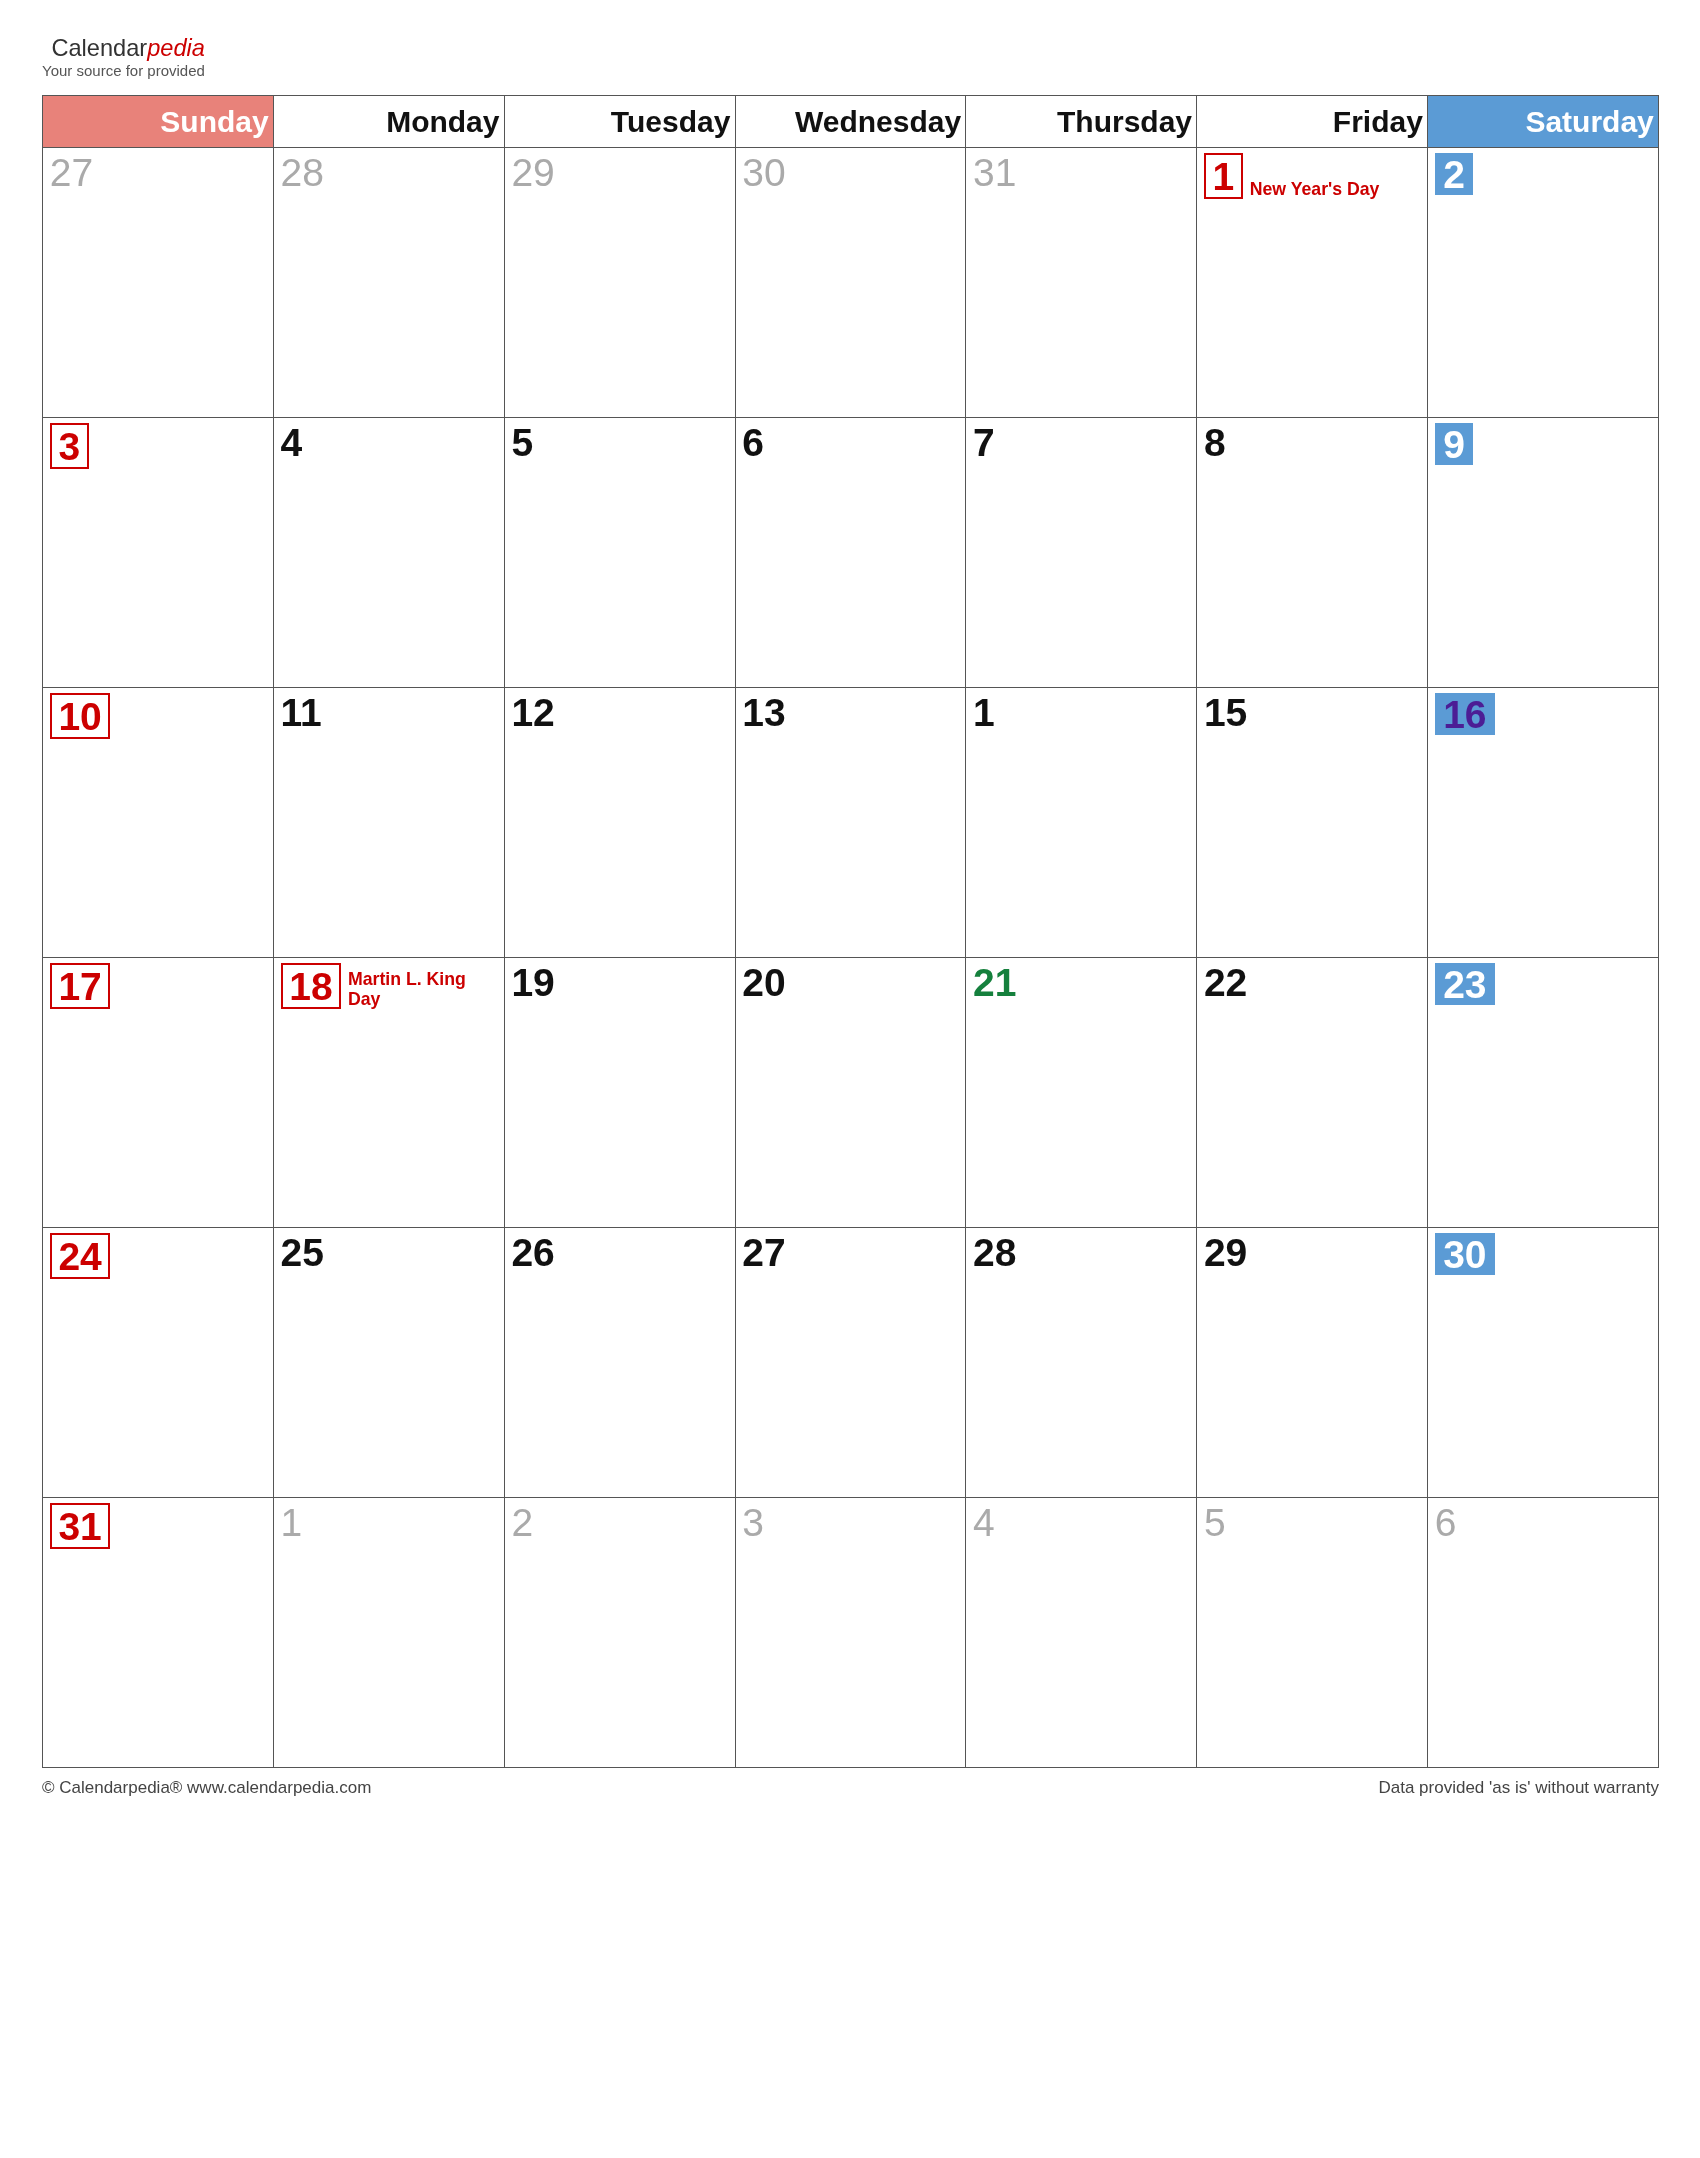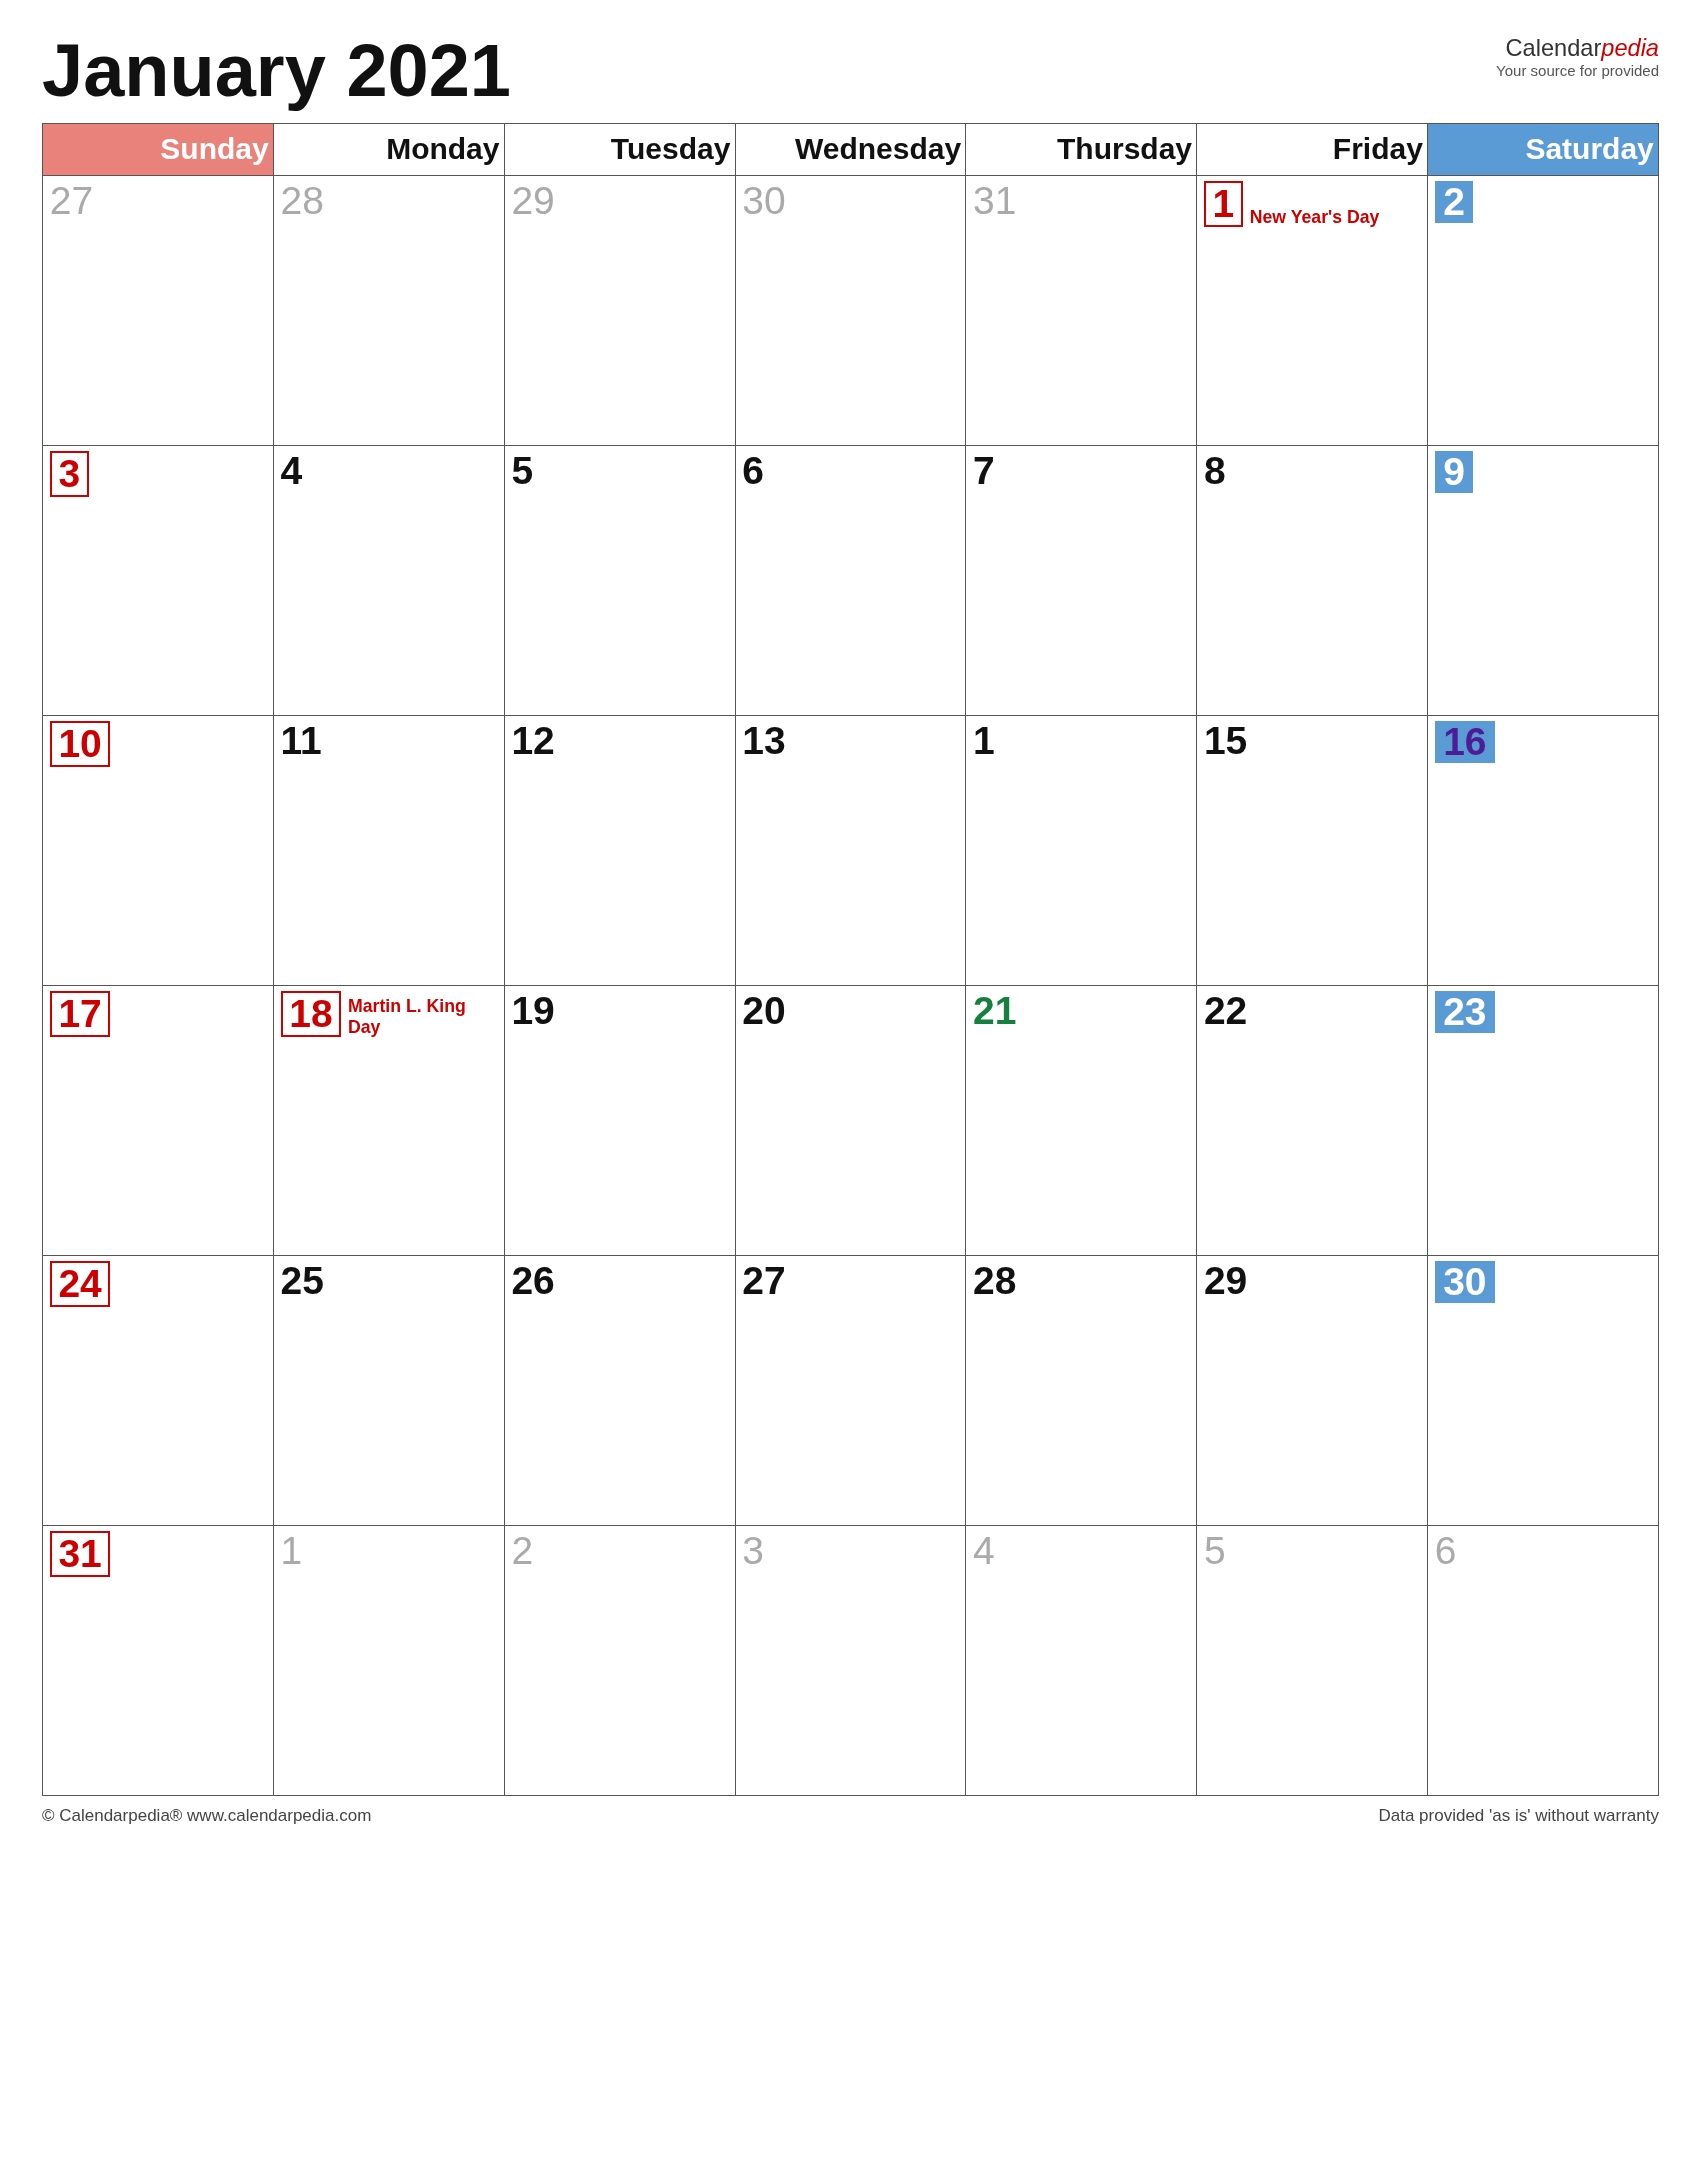--- a/index.html
+++ b/index.html
@@ -117,21 +117,20 @@
       justify-content: space-between;
       margin-top: 10px;
       font-size: 17px;
       color: #444;
     }
   </style>
 </head>
 <body>
 
 <div class="header-row">
-  <div class="month-title">January 2021</div>
   <div class="brand">
     <div class="brand-top">
       <span>Calendar</span><span class="pedia"><em>pedia</em></span>
     </div>
     <div class="brand-sub">Your source for provided</div>
   </div>
 </div>
 
 <table class="calendar">
   <thead>

